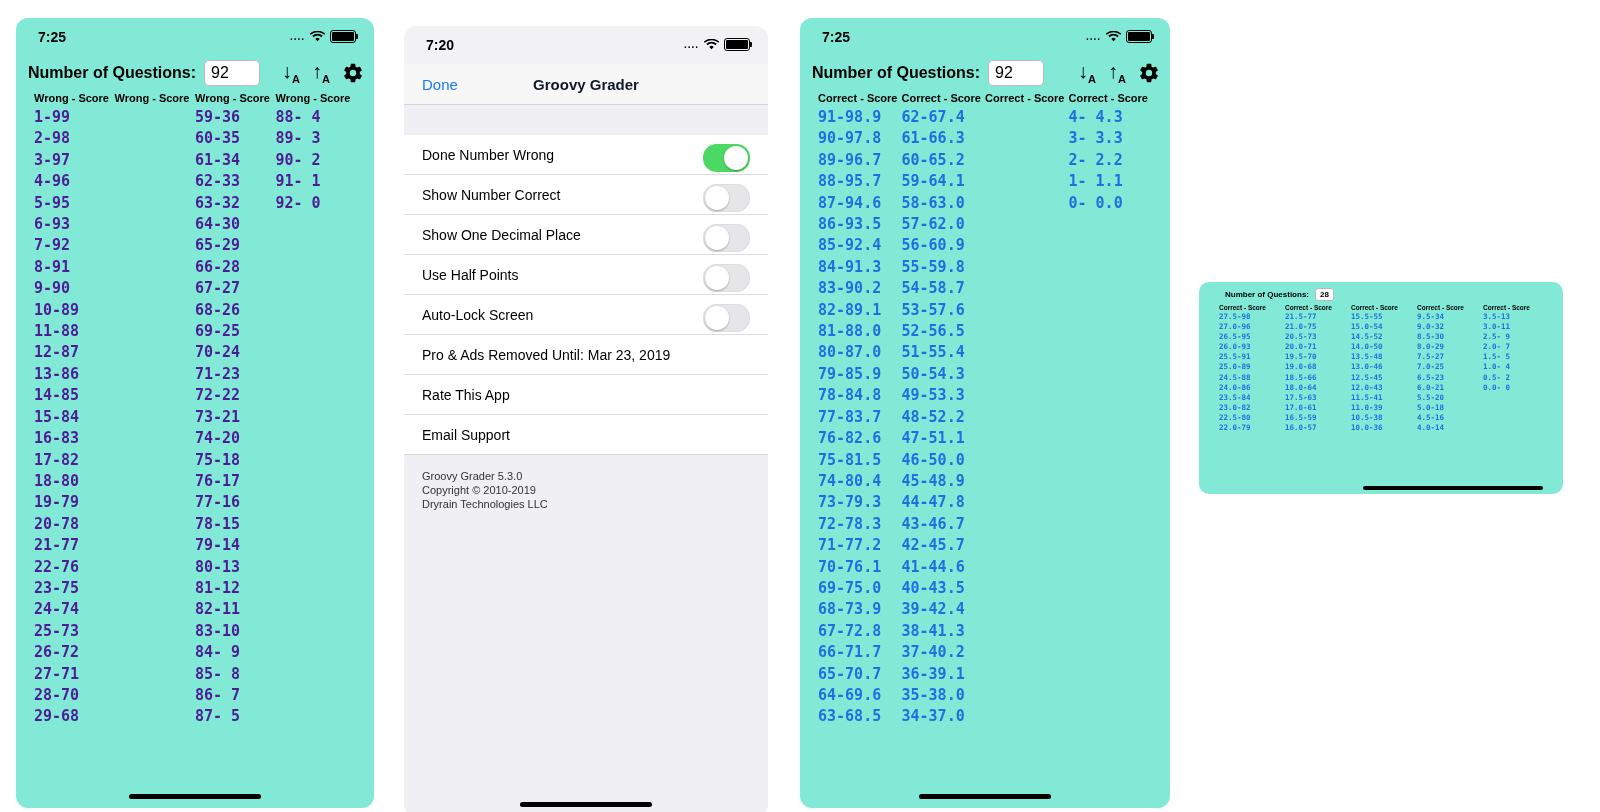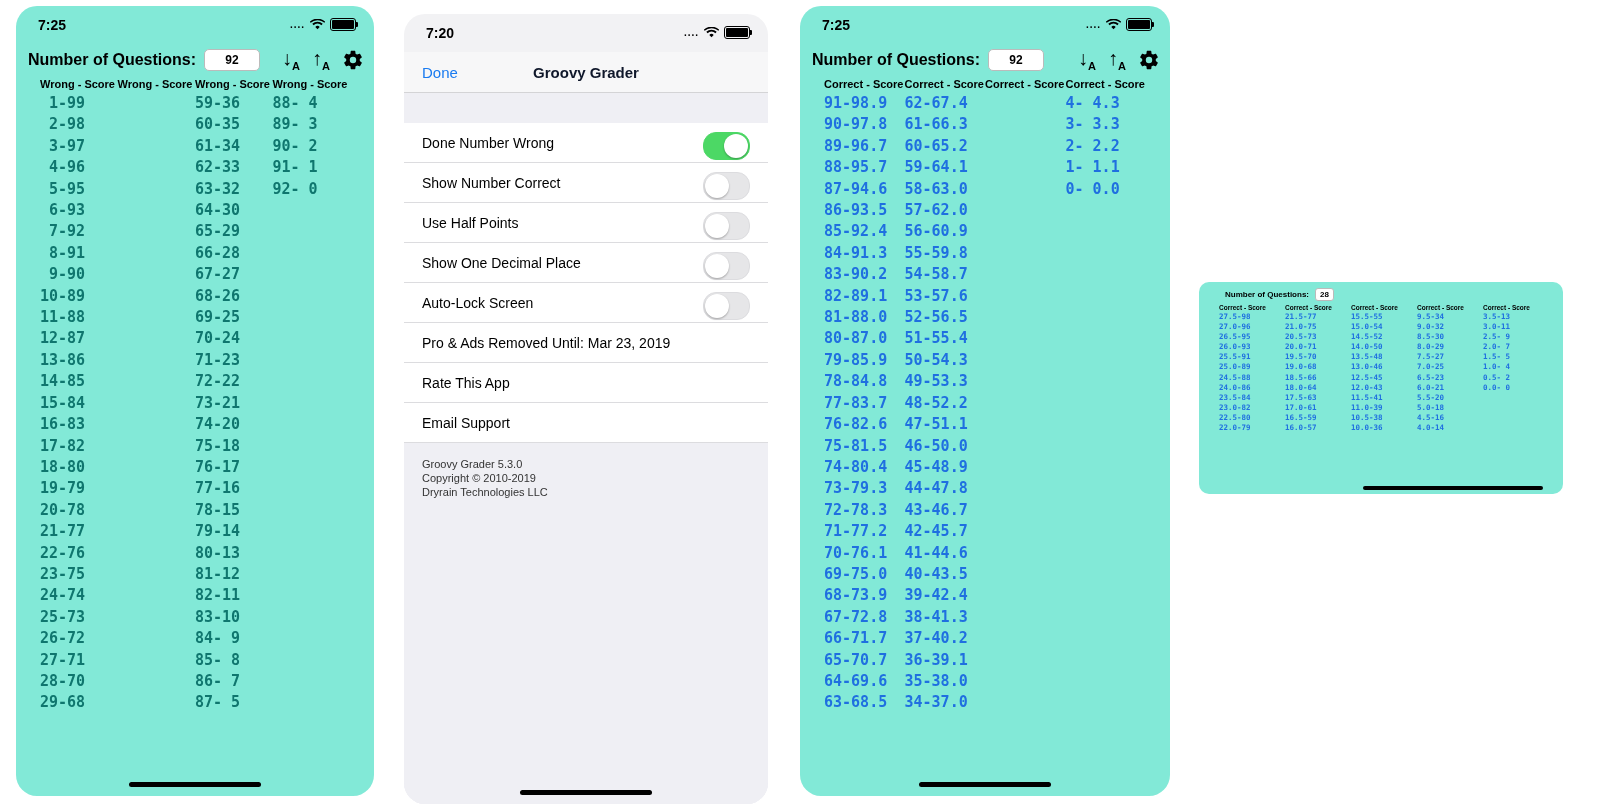--- a/index.html
+++ b/index.html
@@ -5,22 +5,23 @@
   html,body{margin:0;padding:0;}
   body{
     width:1600px;height:812px;
     background:#ffffff;
     font-family:"Liberation Sans", sans-serif;
     overflow:hidden;
     position:relative;
   }
   .phone{
     position:absolute;
-    border-radius:21px;
+    border-radius:12px;
     overflow:hidden;
+    margin-top:12px;
   }
   .phone.teal{background:#82e9d7;}
   .phone.white{background:#f2f2f4;}
 
   
   .statusbar{
     height:38px;
     display:flex;align-items:center;
     padding:0 22px;
     font-size:14px;font-weight:bold;color:#000;
@@ -49,42 +50,42 @@
   .g-header{
     display:flex;align-items:center;
     padding:4px 10px 6px 12px;
     gap:8px;
   }
   .g-header .label{
     font-size:16px;font-weight:bold;color:#000;white-space:nowrap;
   }
   .numbox{
     background:#fff;border:1px solid #bbb;border-radius:5px;
-    min-width:42px;padding:3px 6px;text-align:center;
-    font-size:12px;font-weight:bold;color:#000;
+    min-width:42px;padding:3px 6px;text-align:left;
+    font-size:16px;font-weight:normal;color:#000;
   }
   .g-header .icons{margin-left:auto;display:flex;align-items:center;gap:12px;}
   .ico{color:#000;font-weight:bold;line-height:1;}
   .ico-sortdown{font-size:20px;}
   .ico-sortup{font-size:20px;}
   .gear{width:22px;height:22px;}
 
   
-  .cols{display:flex;padding:0 24px;gap:0;}
+  .cols{display:flex;padding:0 18px;gap:0;}
   .col{flex:1;display:flex;flex-direction:column;align-items:flex-start;}
   .colhead{
     font-size:11px;font-weight:bold;color:#000;margin-bottom:3px;
     white-space:nowrap;
   }
   .rowtxt{
     font-family:"DejaVu Sans Mono", monospace;
     font-size:15px;font-weight:bold;
     line-height:21.4px;white-space:pre;
   }
-  .wrong .rowtxt{color:#0f766e;text-align:right;}
+  .wrong .rowtxt{color:#4c1d95;}
   .correct .rowtxt{color:#1f6fe0;}
 
   
   .s-nav{
     height:40px;background:#f7f7f8;
     display:flex;align-items:center;justify-content:center;
     position:relative;border-bottom:1px solid #d4d4d6;
   }
   .s-nav .done{
     position:absolute;left:18px;font-size:15px;color:#1a7bf0;
@@ -280,27 +281,27 @@
             <span class="knob"></span>
           </span>
         </div>
         <div class="s-row">
           <span>Show Number Correct</span>
           <span class="toggle">
             <span class="knob"></span>
           </span>
         </div>
         <div class="s-row">
-          <span>Use Half Points</span>
+          <span>Show One Decimal Place</span>
           <span class="toggle">
             <span class="knob"></span>
           </span>
         </div>
         <div class="s-row">
-          <span>Show One Decimal Place</span>
+          <span>Use Half Points</span>
           <span class="toggle">
             <span class="knob"></span>
           </span>
         </div>
         <div class="s-row">
           <span>Auto-Lock Screen</span>
           <span class="toggle">
             <span class="knob"></span>
           </span>
         </div>

